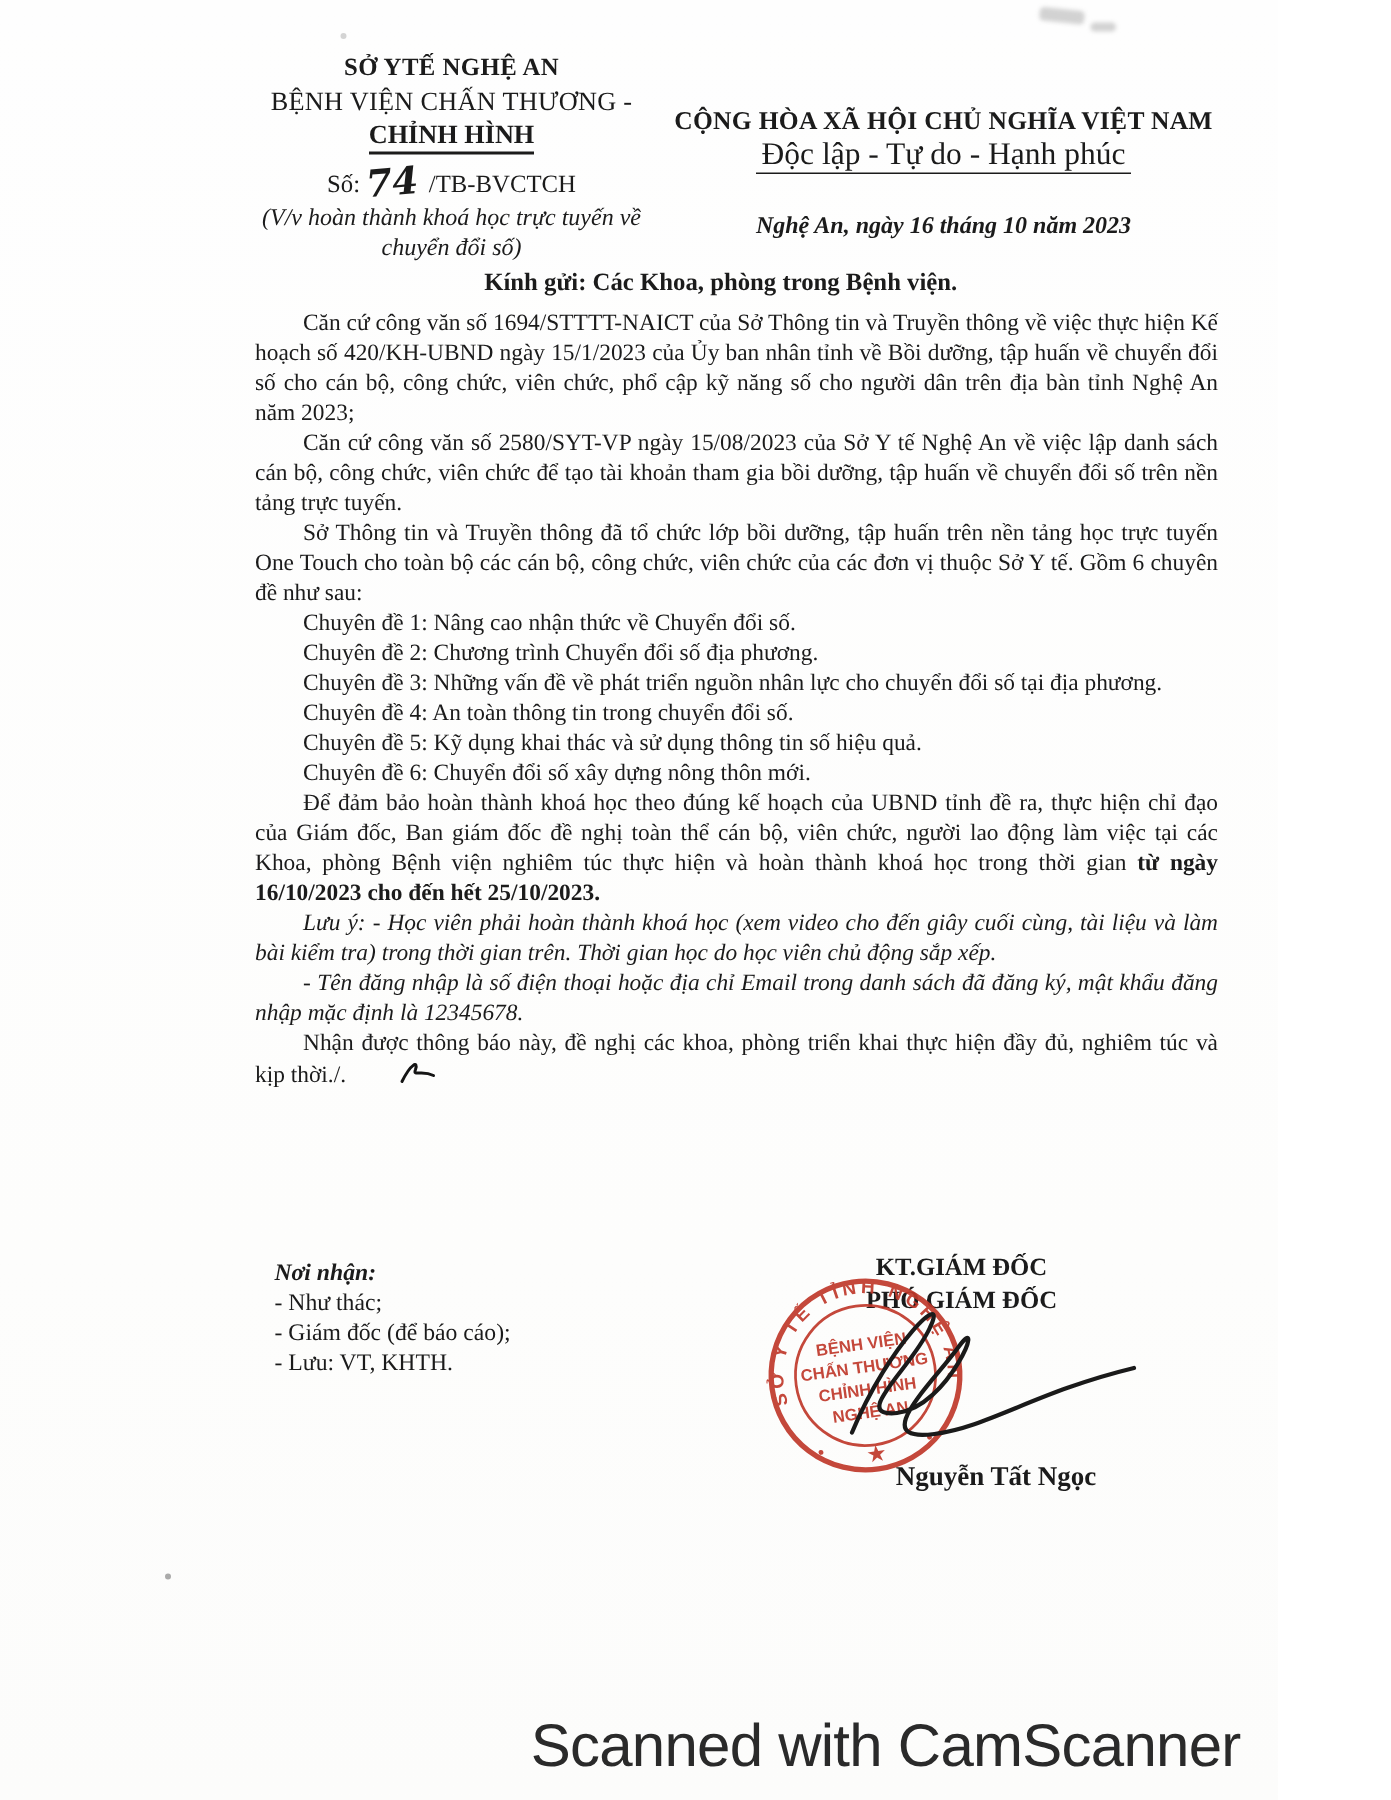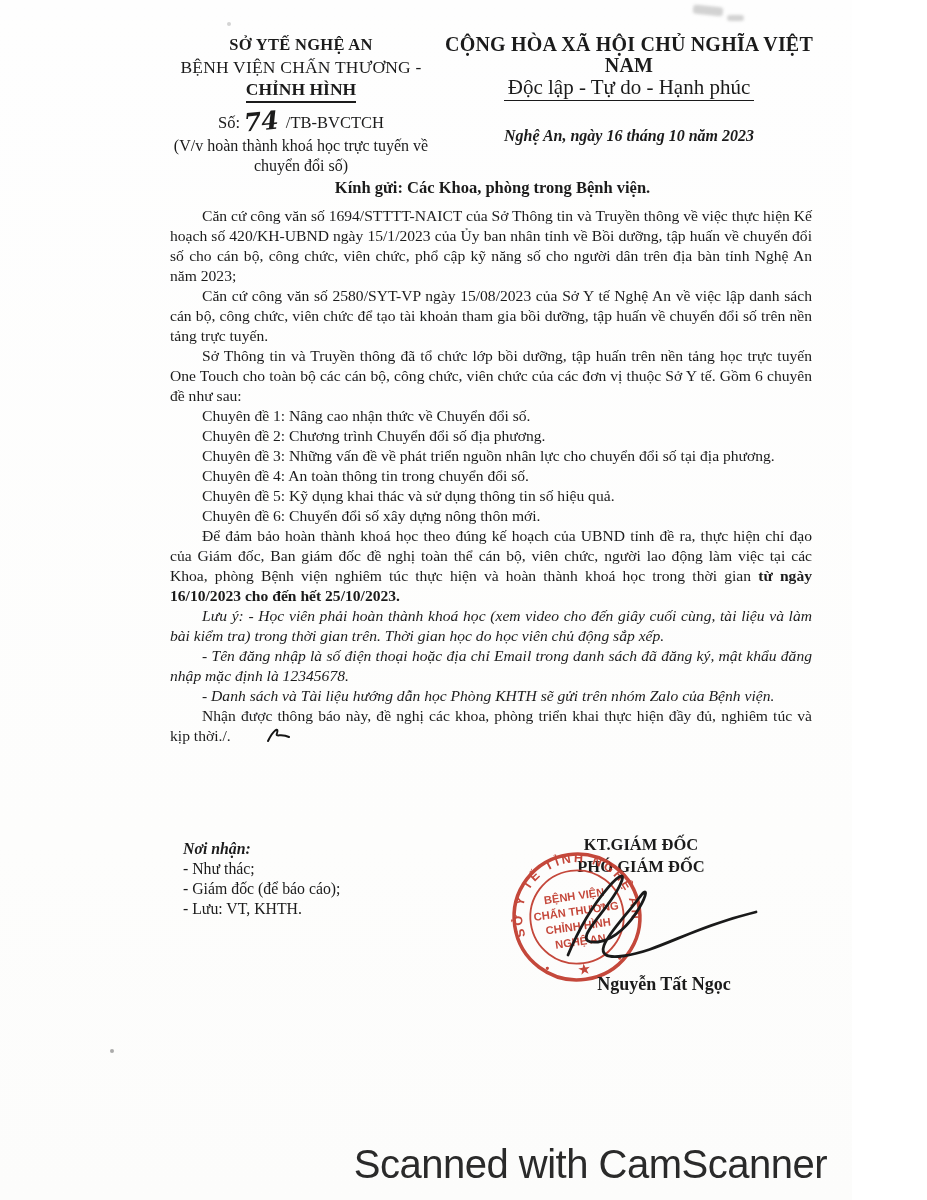--- a/index.html
+++ b/index.html
@@ -15,29 +15,29 @@
   .org-block{position:absolute;left:148px;top:34px;width:306px;text-align:center;line-height:22px;}
   .org-parent{font-size:16.5px;font-weight:bold;letter-spacing:.3px;}
   .org-name{font-size:17.5px;font-weight:normal;letter-spacing:.2px;}
   .org-name-2{font-size:17.5px;font-weight:bold;display:inline-block;border-bottom:2px solid #1b1b1b;padding-bottom:1px;}
   .doc-number{font-size:16.5px;margin-top:6px;}
   .doc-number-value{
     font-family:"DejaVu Serif",serif;font-style:italic;font-weight:bold;
     font-size:25px;display:inline-block;transform:rotate(-5deg);
     margin:0 7px 0 4px;position:relative;top:2px;
   }
-  .doc-subject{font-size:16px;line-height:20px;width:262px;margin:2px auto 0 auto;}
+  .doc-subject{font-size:16px;line-height:20px;width:262px;margin:2px auto 0 auto;font-style:italic;}
 
   .national-block{position:absolute;left:438px;top:34px;width:382px;text-align:center;line-height:21px;}
-  .national-motto{font-size:20px;font-weight:bold;letter-spacing:.2px;}
+  .national-motto{font-size:17px;font-weight:bold;letter-spacing:.2px;margin-top:36px;}
   .national-motto-2{font-size:21px;font-weight:normal;display:inline-block;border-bottom:1.6px solid #1b1b1b;padding:0 4px 2px 4px;margin-top:1px;}
   .dateline{font-size:16px;font-weight:bold;font-style:italic;margin-top:24px;}
 
   
-  .salutation{position:absolute;left:170px;top:178px;width:645px;text-align:center;font-weight:bold;font-size:16.5px;}
+  .salutation{position:absolute;left:158px;top:178px;width:645px;text-align:center;font-weight:bold;font-size:16.5px;}
   .body-text{position:absolute;left:170px;top:206px;width:642px;font-size:15.6px;line-height:20px;}
   .para{margin:0;text-indent:32px;text-align:justify;}
   .para.italic{font-style:italic;}
   .pen-tick{display:inline-block;vertical-align:-3px;margin-left:3px;}
 
   
   .recipients{position:absolute;left:183px;top:839px;font-size:15.8px;line-height:20px;}
   .recipients-title{font-weight:bold;font-style:italic;}
   .sign-titles{position:absolute;left:495px;top:834px;width:292px;text-align:center;font-weight:bold;font-size:16.5px;line-height:22px;}
   .signer-name{position:absolute;left:540px;top:974px;width:248px;text-align:center;font-weight:bold;font-size:18px;}
@@ -98,21 +98,20 @@
     <p class="para">Sở Thông tin và Truyền thông đã tổ chức lớp bồi dưỡng, tập huấn trên nền tảng học trực tuyến One Touch cho toàn bộ các cán bộ, công chức, viên chức của các đơn vị thuộc Sở Y tế. Gồm 6 chuyên đề như sau:</p>
     <p class="para">Chuyên đề 1: Nâng cao nhận thức về Chuyển đổi số.</p>
     <p class="para">Chuyên đề 2: Chương trình Chuyển đổi số địa phương.</p>
     <p class="para">Chuyên đề 3: Những vấn đề về phát triển nguồn nhân lực cho chuyển đổi số tại địa phương.</p>
     <p class="para">Chuyên đề 4: An toàn thông tin trong chuyển đổi số.</p>
     <p class="para">Chuyên đề 5: Kỹ dụng khai thác và sử dụng thông tin số hiệu quả.</p>
     <p class="para">Chuyên đề 6: Chuyển đổi số xây dựng nông thôn mới.</p>
     <p class="para"><span>Để đảm bảo hoàn thành khoá học theo đúng kế hoạch của UBND tỉnh đề ra, thực hiện chỉ đạo của Giám đốc, Ban giám đốc đề nghị toàn thể cán bộ, viên chức, người lao động làm việc tại các Khoa, phòng Bệnh viện nghiêm túc thực hiện và hoàn thành khoá học trong thời gian </span><strong>từ ngày 16/10/2023 cho đến hết 25/10/2023.</strong></p>
     <p class="para italic">Lưu ý: - Học viên phải hoàn thành khoá học (xem video cho đến giây cuối cùng, tài liệu và làm bài kiểm tra) trong thời gian trên. Thời gian học do học viên chủ động sắp xếp.</p>
     <p class="para italic">- Tên đăng nhập là số điện thoại hoặc địa chỉ Email trong danh sách đã đăng ký, mật khẩu đăng nhập mặc định là 12345678.</p>
-    <p class="para italic">- Danh sách và Tài liệu hướng dẫn học Phòng KHTH sẽ gửi trên nhóm Zalo của Bệnh viện.</p>
     <p class="para"><span>Nhận được thông báo này, đề nghị các khoa, phòng triển khai thực hiện đầy đủ, nghiêm túc và kịp thời./.</span><span class="pen-tick"><svg width="26" height="18" viewBox="0 0 26 18">
             <path d="M2 15 C 8 3, 13 1, 11 7 C 9 12, 15 7, 23 11" fill="none" stroke="#151515" stroke-width="2" stroke-linecap="round"></path>
           </svg></span></p>
   </div>
 
   <div class="recipients">
     <div class="recipients-title">Nơi nhận:</div>
     <div>- Như thác;</div>
     <div>- Giám đốc (để báo cáo);</div>
     <div>- Lưu: VT, KHTH.</div>

